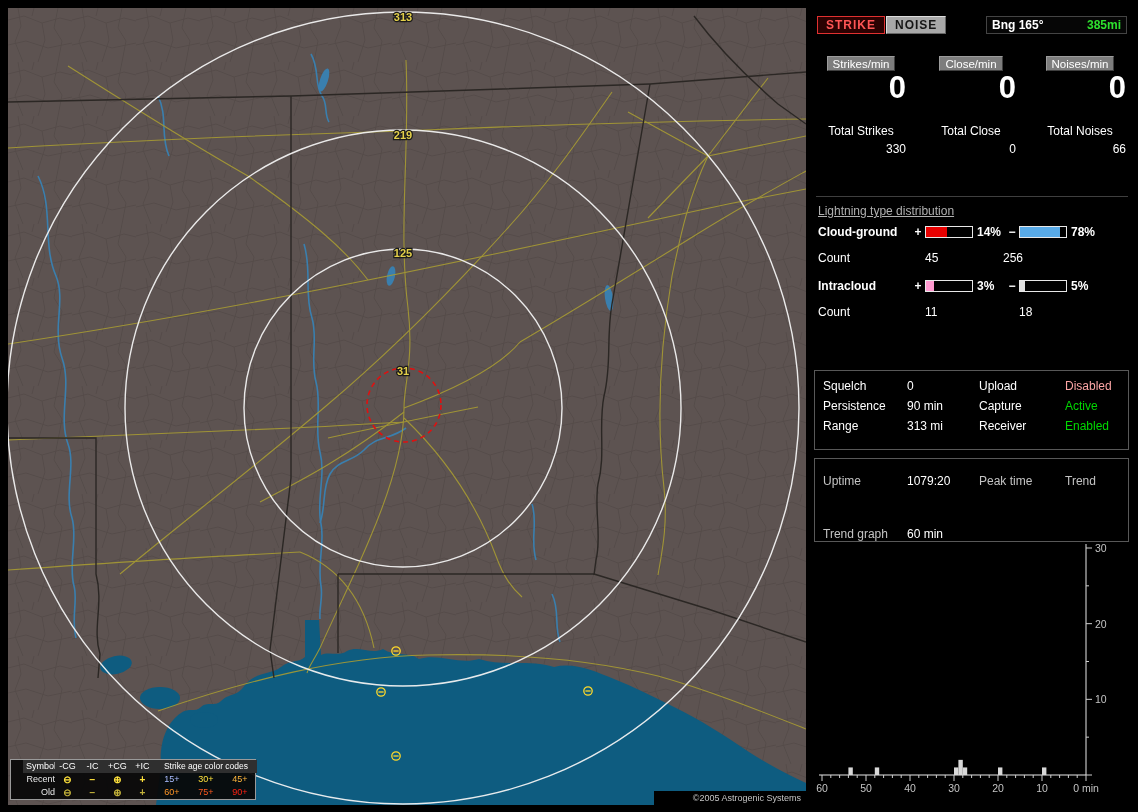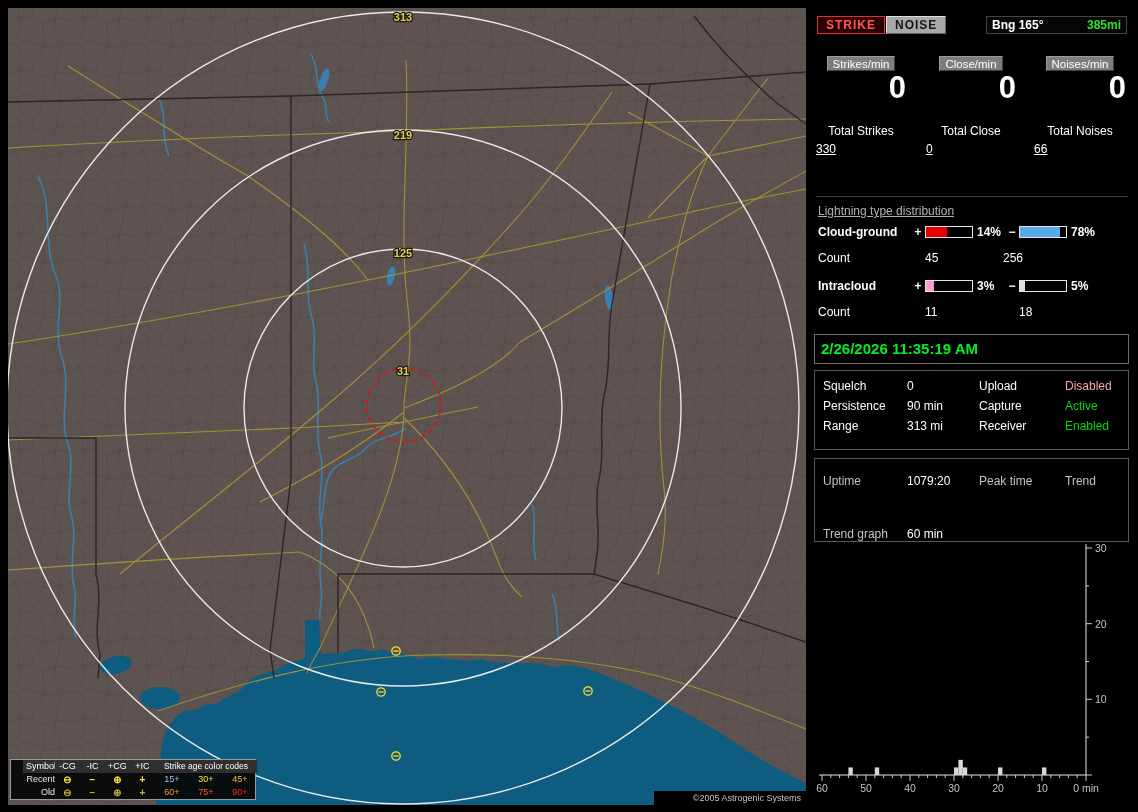--- a/index.html
+++ b/index.html
@@ -32,21 +32,21 @@
   .bng-box{position:absolute;left:172px;top:8px;width:141px;height:18px;background:#060606;border:1px solid #444;
     display:flex;justify-content:space-between;align-items:center;padding:0 5px;font-weight:bold;}
   .bng-range{color:#2ee02e}
 
   .ccol{position:absolute;top:48px;height:110px;}
   .ccol.c-0{left:2px;width:90px}.ccol.c-1{left:112px;width:90px}.ccol.c-2{left:220px;width:92px}
   .cbtn{display:block;margin:0 auto;width:max-content;padding:0 5px;height:15px;line-height:14px;background:#7d7d7d;
     color:#fff;font-size:11.5px;border:1px solid #9c9c9c;border-bottom-color:#3f3f3f;border-right-color:#3f3f3f;}
   .cval{position:absolute;right:0;top:14px;width:100%;text-align:right;font-size:31px;font-weight:bold;}
   .ctlabel{position:absolute;top:68px;width:100%;text-align:center;}
-  .ctval{position:absolute;top:86px;width:100%;text-align:left;text-decoration:underline;}
+  .ctval{position:absolute;top:86px;width:100%;text-align:right;}
 
   .divider{position:absolute;left:2px;top:188px;width:312px;border-top:1px solid #3f3f3f;}
   .dist-title{position:absolute;left:4px;top:196px;color:#b0b0b0;text-decoration:underline;}
   .drow{position:absolute;left:0;width:316px;height:16px;}
   .dlabel{position:absolute;left:4px;font-weight:bold;}
   .dsign{position:absolute;width:10px;text-align:center;font-weight:bold;}
   .dbar{position:absolute;top:1px;width:48px;height:12px;border:1px solid #e8e8e8;background:#000;display:block;}
   .dfill{display:block;height:100%;width:0;}
   .dpct{position:absolute;font-weight:bold;}
   .dcount-label{position:absolute;left:4px;}
@@ -269,21 +269,20 @@
           <span class="dfill" style="width: 10%; background: rgb(224, 224, 224);"></span>
         </span>
       <span class="dpct" style="left:257px">5%</span>
     </div>
     <div class="drow" style="top:297px">
       <span class="dcount-label">Count</span>
       <span class="dcount" style="left:111px">11</span>
       <span class="dcount" style="left:205px">18</span>
     </div>
 
-    <div class="ts-box">2/26/2026 11:35:19 AM</div>
 
     <div class="info-box" id="settings-box">
       <div class="irow" style="top:5px">
         <span class="c1">Squelch</span>
         <span class="c2">0</span>
         <span class="c3">Upload</span>
         <span class="c4" style="color: #fca5a5;">Disabled</span>
       </div>
       <div class="irow" style="top:25px">
         <span class="c1">Persistence</span>

